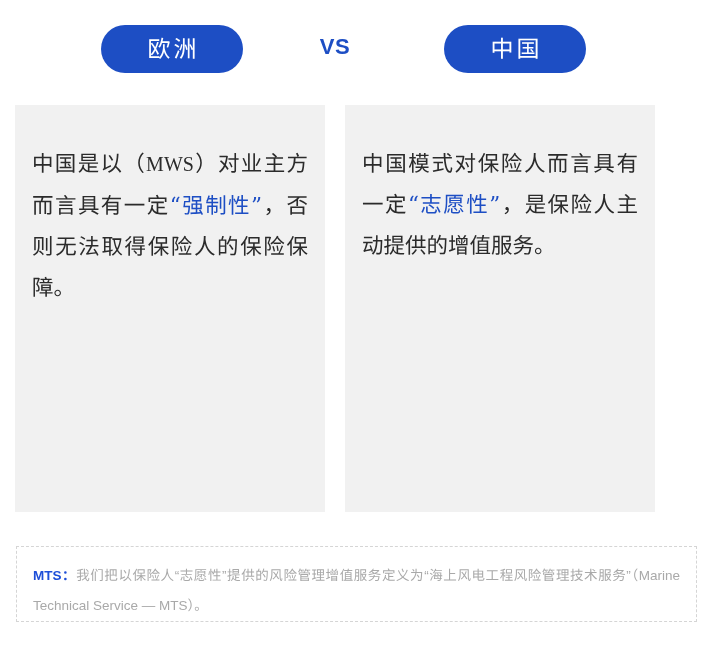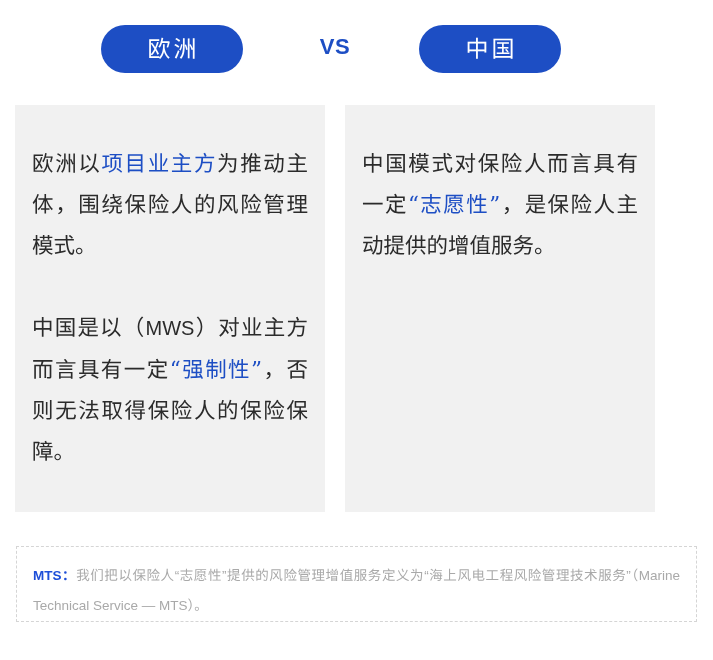--- a/index.html
+++ b/index.html
@@ -40,21 +40,21 @@
     color: #ffffff;
     font-size: 23px;
     line-height: 48px;
     text-align: center;
     letter-spacing: 3px;
     text-indent: 3px;
     box-sizing: border-box;
     user-select: none;
   }
   .pill-left  { left: 101px; width: 142px; }
-  .pill-right { left: 419px; width: 142px; text-align: center; }
+  .pill-right { left: 444px; width: 142px; text-align: center; }
 
   .vs-label {
     position: absolute;
     left: 305px;
     top: 9px;
     width: 60px;
     text-align: center;
     font-size: 22px;
     font-weight: bold;
     color: #1d4ec4;
@@ -91,21 +91,21 @@
     margin: 0;
     font-family: "DejaVu Serif", "Liberation Serif", serif;
   }
   .para + .para {
     margin-top: 41px;
   }
   .hl {
     color: #1d4ec4;
   }
   .latin {
-    font-family: Liberation Sans, sans-serif;
+    font-family: Liberation Serif, serif;
     font-size: 20px;
   }
 
   
   .footnote {
     position: absolute;
     left: 16px;
     top: 546px;
     width: 681px;
     height: 76px;
@@ -135,21 +135,20 @@
     <div class="pill pill-left">欧洲</div>
 
     <div class="vs-label">VS</div>
 
     <div class="pill pill-right">中国</div>
   </div>
 
   <div class="panels">
 
     <div class="panel panel-left" id="panel-left">
-        <p class="para"><span>欧洲以</span><span class="hl">项目业主方</span><span>为推动主体，围绕保险人的风险管理模式。</span></p>
         <p class="para"><span>中国是以（</span><span class="latin">MWS</span><span>）对业主方而言具有一定</span><span class="hl">“强制性”</span><span>，否则无法取得保险人的保险保障。</span></p>
       </div>
 
     <div class="panel panel-right" id="panel-right">
         <p class="para"><span>中国模式对保险人而言具有一定</span><span class="hl">“志愿性”</span><span>，是保险人主动提供的增值服务。</span></p>
       </div>
 
   </div>
 
   <div class="footnote">

